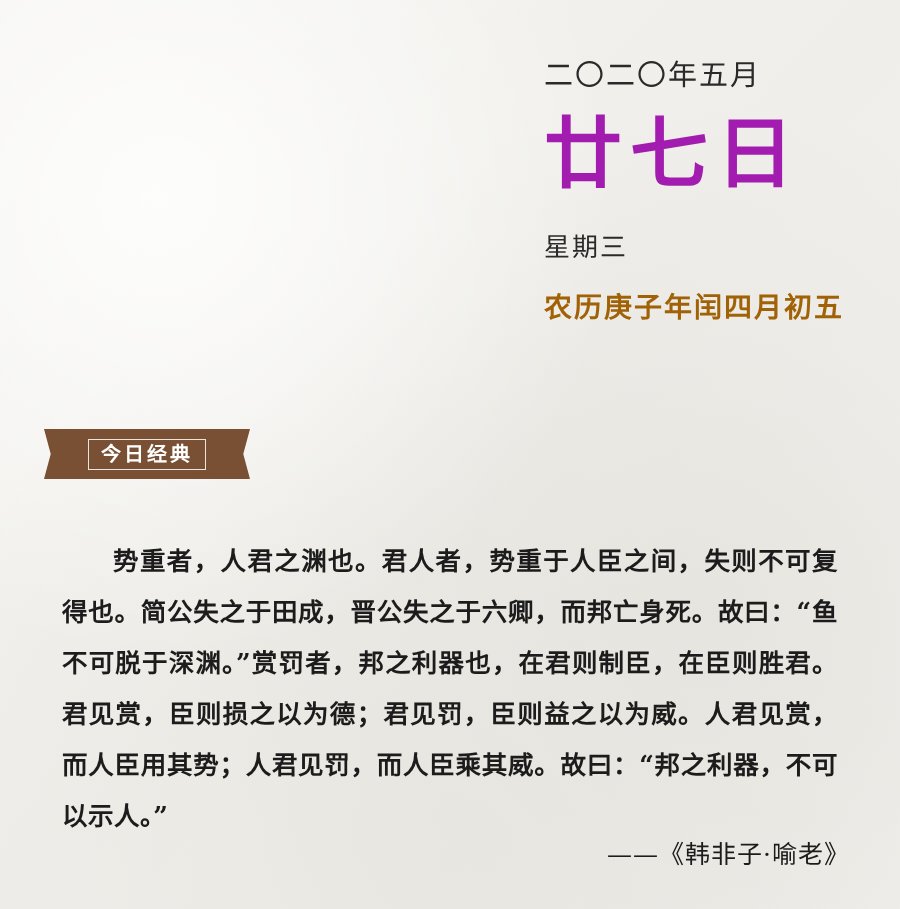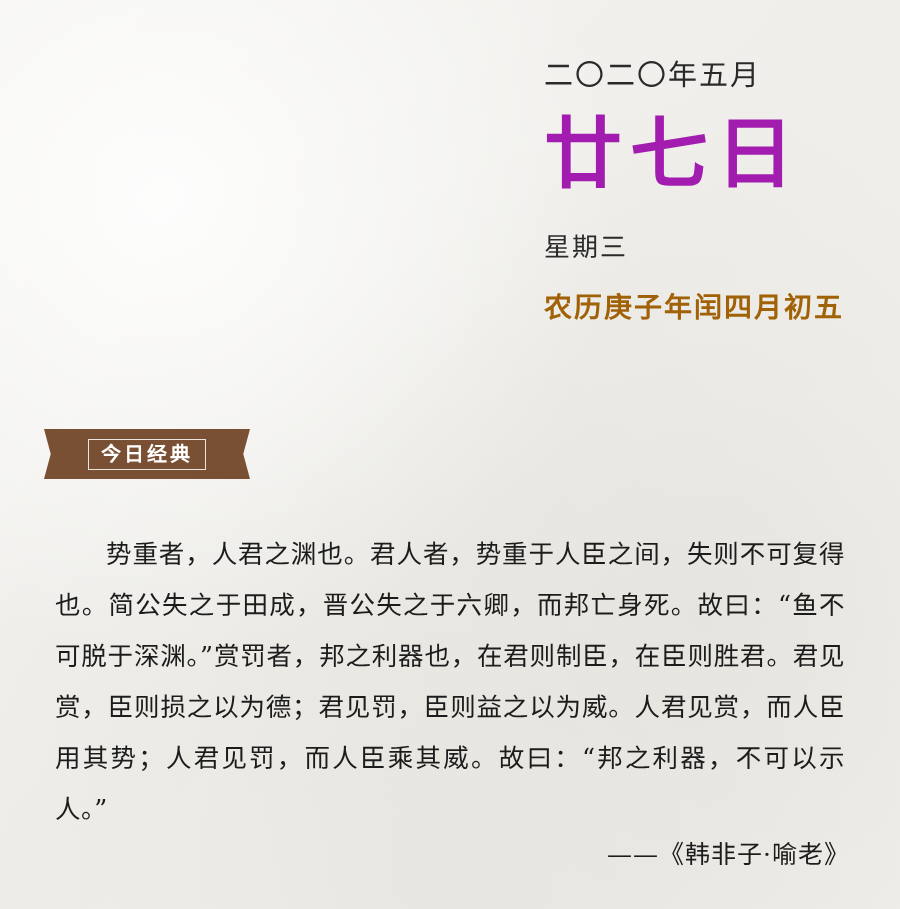--- a/index.html
+++ b/index.html
@@ -121,22 +121,23 @@
     left: 46px;
     right: 46px;
     top: 520px;
     font-size: 25.5px;
     line-height: 51px;
     letter-spacing: 0.5px;
     text-align: justify;
     color: #1c1c1c;
   }
   .passage p {
-    margin: 9px;
+    margin: 16px;
     text-indent: 2em;
+    font-weight: bold;
   }
   .attribution {
     position: absolute;
     right: 50px;
     top: 822px;
     font-size: 25px;
     letter-spacing: 1px;
     color: #1c1c1c;
     white-space: nowrap;
     margin-top: 12px;

